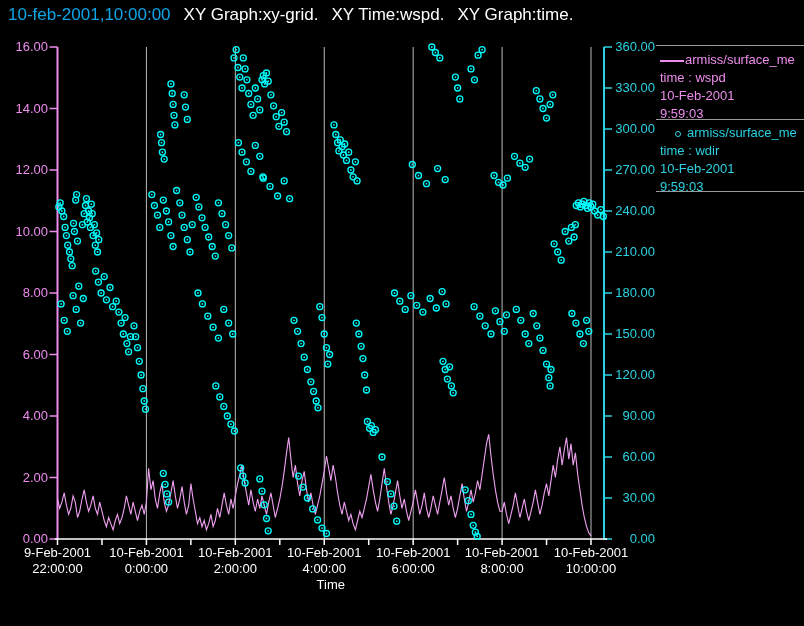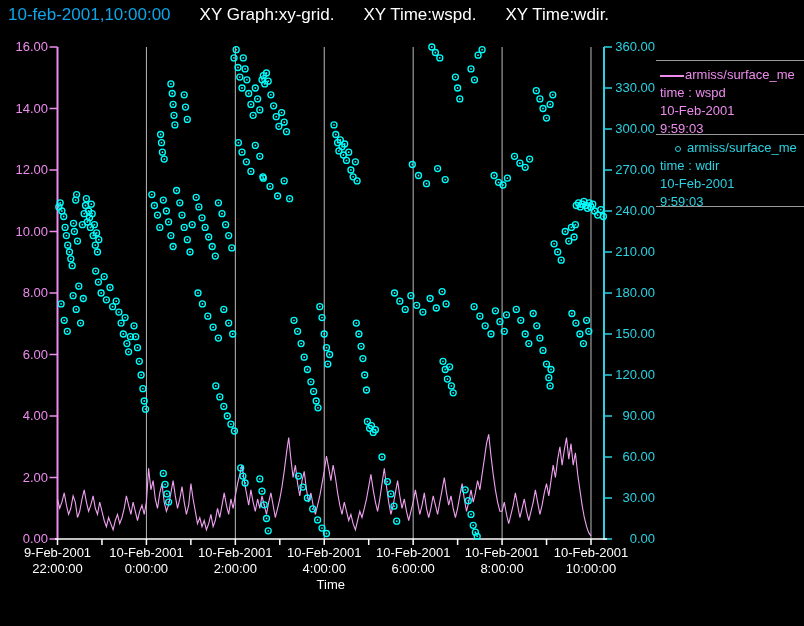--- a/index.html
+++ b/index.html
@@ -1,38 +1,38 @@
 <!DOCTYPE html>
 <html><head>
 <meta charset="utf-8">
 <style>
   html,body{margin:0;padding:0;background:#000;}
   .screen{position:relative;width:804px;height:626px;background:#000;overflow:hidden;
           font-family:"Liberation Sans",sans-serif;}
   .titlebar{position:absolute;left:8px;top:5px;font-size:17px;white-space:nowrap;}
   .t-yellow{color:#0ea5e9;}
-  .t-white{color:#ffffff;margin-left:29px;}
+  .t-white{color:#ffffff;margin-left:13px;}
   #chart{position:absolute;left:0;top:0;}
   #chart text{font-family:"Liberation Sans",sans-serif;}
-  .legend{position:absolute;left:656px;top:15px;width:148px;height:210px;color:#ee8cee;}
+  .legend{position:absolute;left:656px;top:0;width:148px;height:210px;color:#ee8cee;}
   .legend-rule{position:absolute;left:0;width:148px;height:1px;background:#9a9a9a;}
   .legend-entry{position:absolute;left:4px;width:160px;font-size:13px;line-height:18px;white-space:nowrap;}
   .legend-entry.wdir{color:#2ad2e2;}
   .sym-line{display:inline-block;width:24px;height:0;border-top:2px solid #ee8cee;vertical-align:middle;margin-right:1px;}
   .sym-circle{display:inline-block;width:4px;height:4px;border:1.5px solid #2ad2e2;border-radius:50%;vertical-align:middle;margin:0 6px 0 15px;}
   .footer{position:absolute;left:0;top:606px;width:804px;text-align:center;color:#ff2222;
           font-family:"DejaVu Sans Mono","Liberation Mono",monospace;font-weight:bold;font-size:12px;letter-spacing:0.5px;}
 </style>
 </head>
 <body>
 
 <div class="screen">
 
   <div class="titlebar">
-    <span class="t-yellow">10-feb-2001,10:00:00</span><span class="t-white">XY Graph:xy-grid.</span><span class="t-white">XY Time:wspd.</span><span class="t-white">XY Time:wdir.</span>
+    <span class="t-yellow">10-feb-2001,10:00:00</span><span class="t-white">XY Graph:xy-grid.</span><span class="t-white">XY Time:wspd.</span><span class="t-white">XY Graph:time.</span>
   </div>
 
   <svg id="chart" width="804" height="626" viewBox="0 0 804 626">
       <line x1="146.416" y1="47" x2="146.416" y2="539" stroke="#bbbbbb" stroke-width="1"></line>
       <line x1="235.332" y1="47" x2="235.332" y2="539" stroke="#bbbbbb" stroke-width="1"></line>
       <line x1="324.248" y1="47" x2="324.248" y2="539" stroke="#bbbbbb" stroke-width="1"></line>
       <line x1="413.164" y1="47" x2="413.164" y2="539" stroke="#bbbbbb" stroke-width="1"></line>
       <line x1="502.08" y1="47" x2="502.08" y2="539" stroke="#bbbbbb" stroke-width="1"></line>
       <line x1="590.996" y1="47" x2="590.996" y2="539" stroke="#bbbbbb" stroke-width="1"></line>
       <line x1="57.5" y1="47" x2="57.5" y2="540" stroke="#ee8cee" stroke-width="2"></line>

